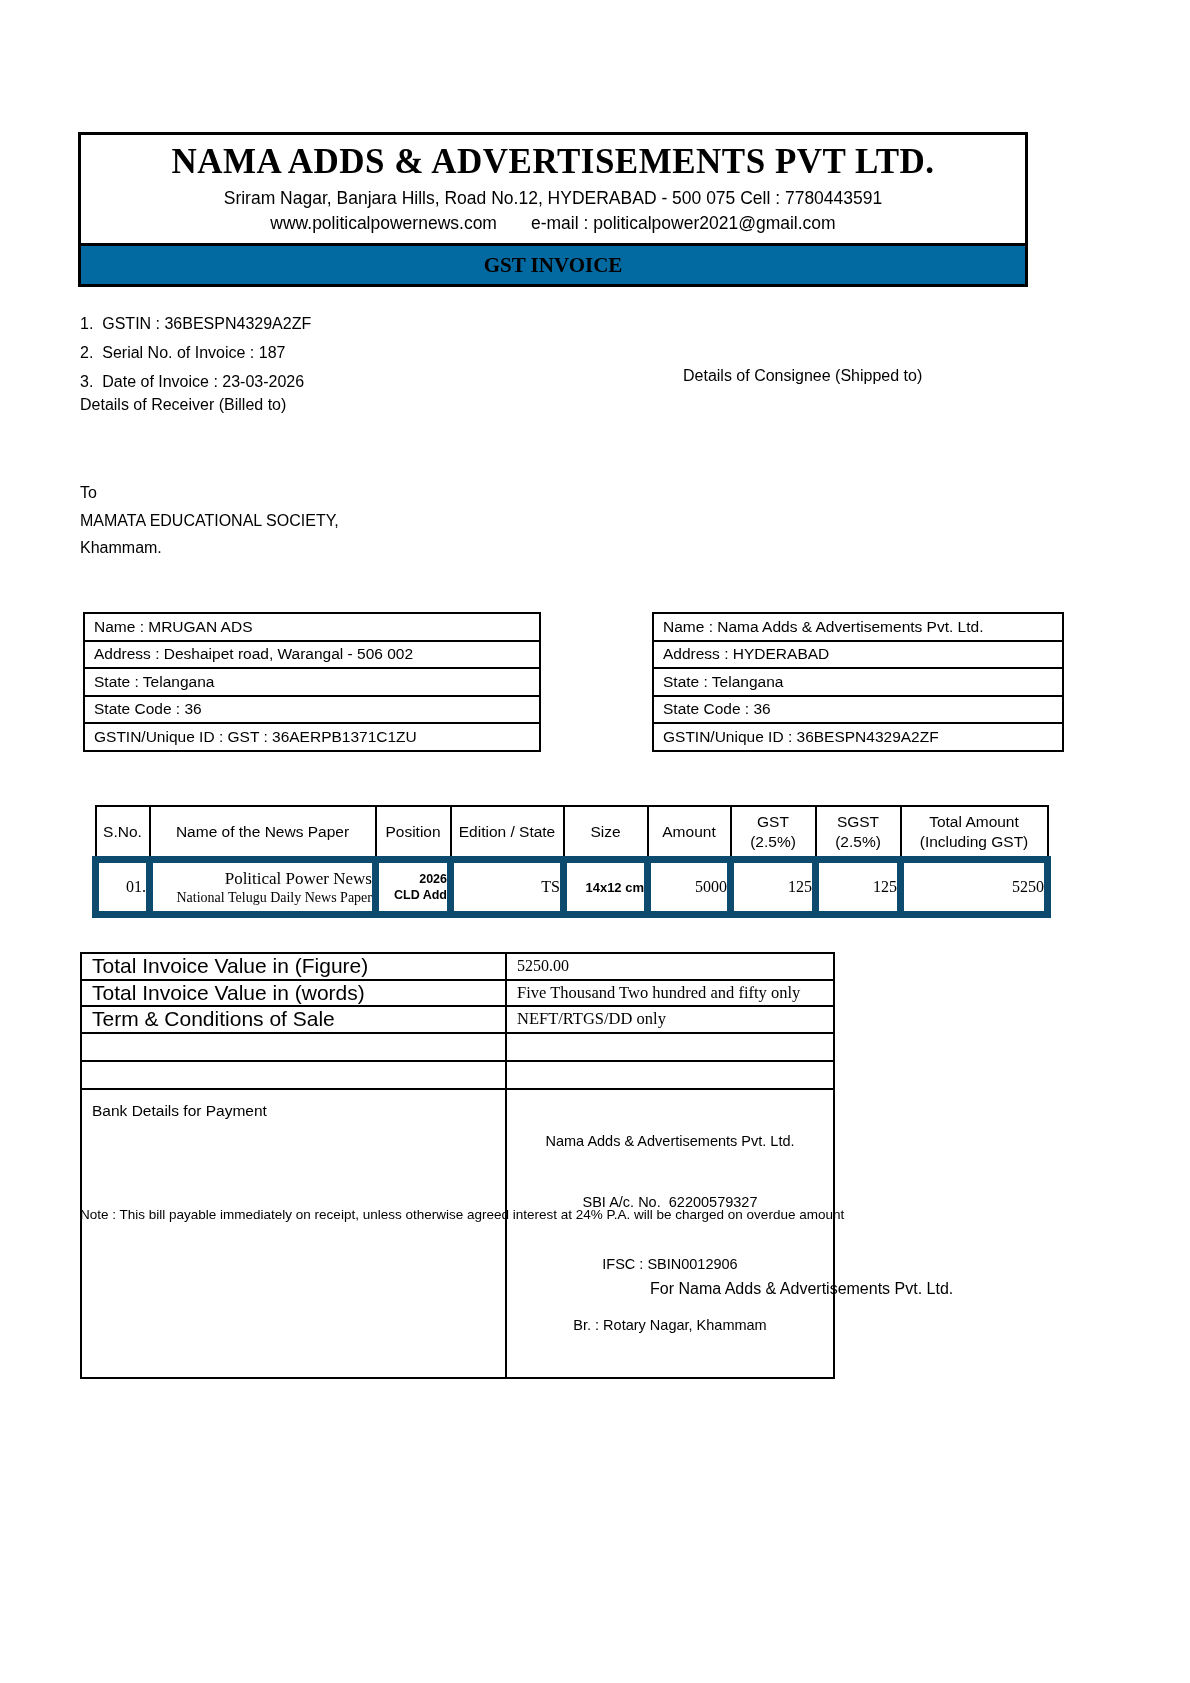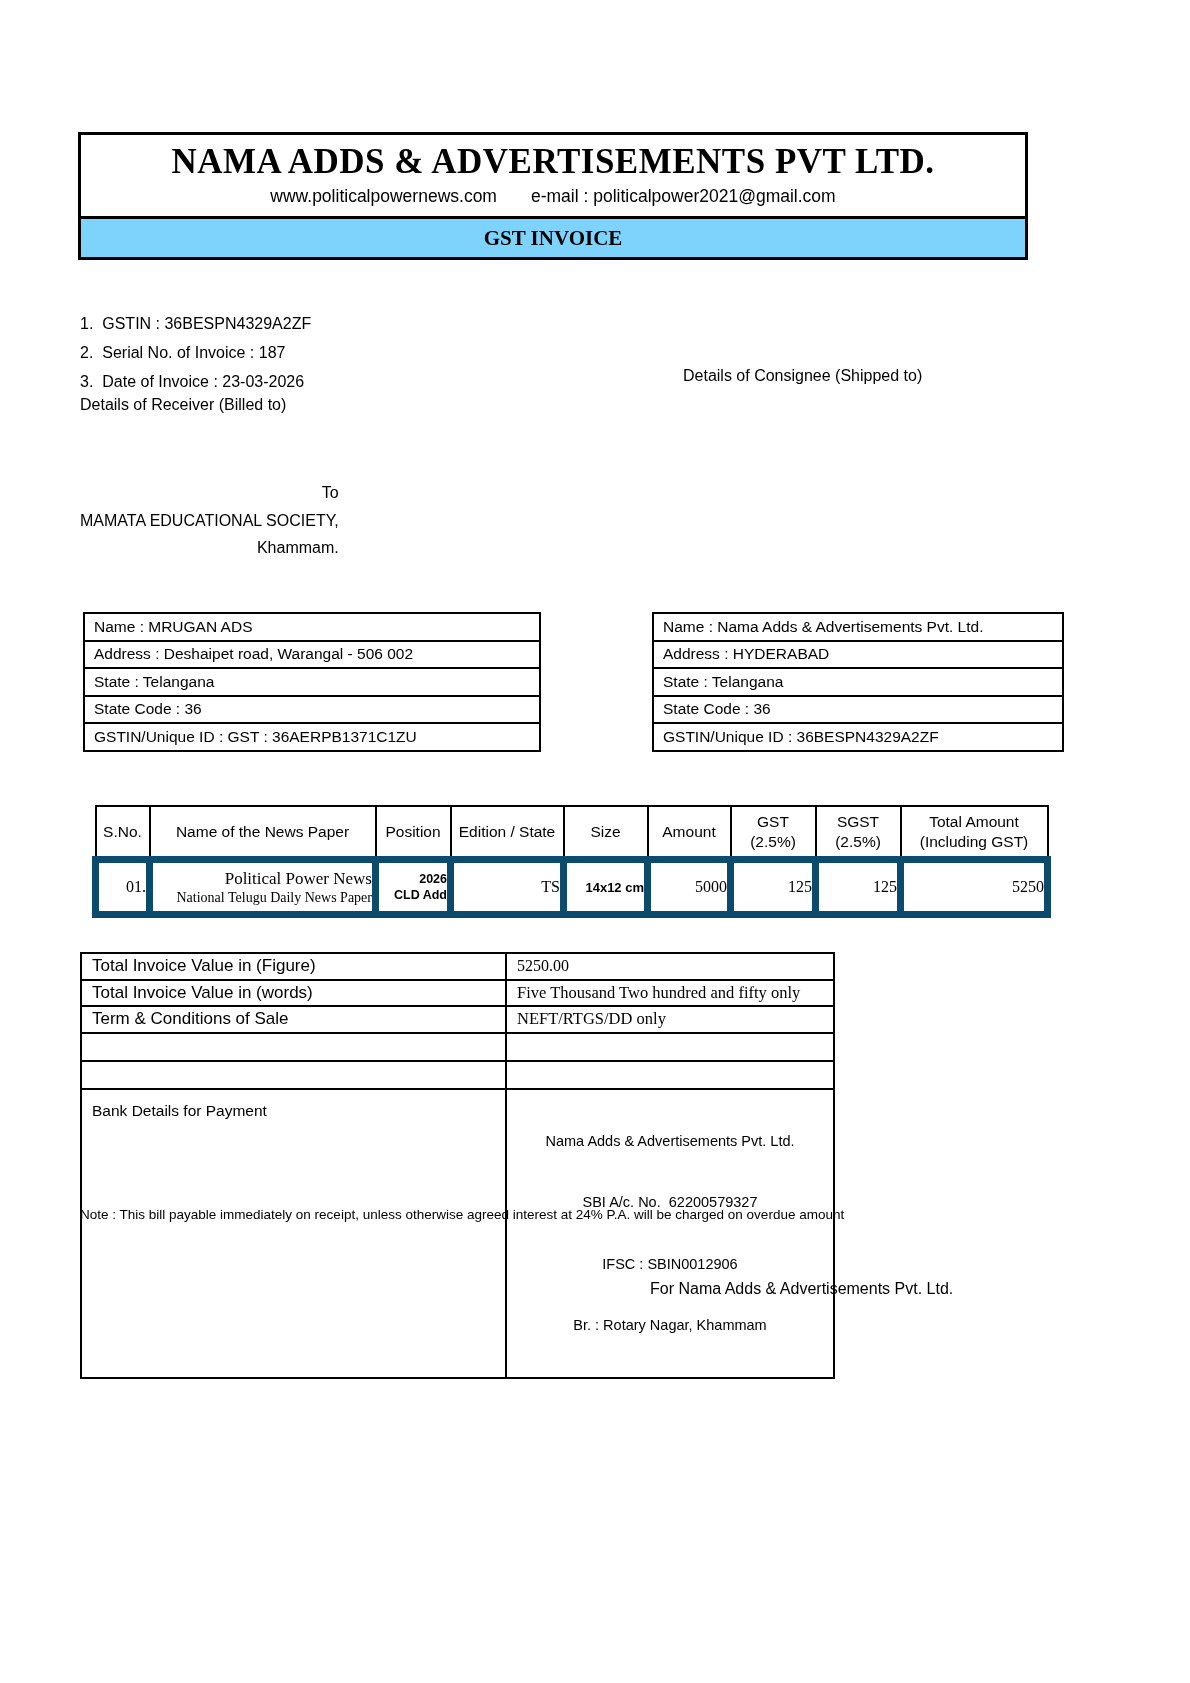--- a/index.html
+++ b/index.html
@@ -18,21 +18,21 @@
   .company-contact .gap{display:inline-block;width:34px;}
   .doc-title-bar{border-top:3px solid #000;height:38px;line-height:38px;
                  font-family:"Liberation Serif",serif;font-weight:bold;font-size:21px;}
 
   
   .meta-list{left:80px;top:309px;font-size:16px;line-height:29px;}
   .consignee-label{left:683px;top:367px;font-size:16px;}
   .receiver-label{left:80px;top:396px;font-size:16px;}
 
   
-  .billed{left:80px;top:479px;font-size:16px;line-height:27.5px;text-align:right;}
+  .billed{left:80px;top:479px;font-size:16px;line-height:27.5px;}
 
   
   table{border-collapse:collapse;table-layout:fixed;}
   .party-table td{border:2px solid #000;height:25.5px;padding:0 4px 0 9px;font-size:15.5px;
                   overflow:hidden;white-space:nowrap;}
   .party-left{left:83px;top:612px;width:458px;padding-left:28px;}
   .party-right{left:652px;top:612px;width:412px;}
 
   
   .items-table{left:92px;top:805px;width:952px;padding-left:33px;}
@@ -43,42 +43,43 @@
   .paper-name{font-family:"Liberation Serif",serif;font-size:17px;line-height:21px;}
   .paper-sub{font-family:"Liberation Serif",serif;font-size:14px;line-height:17px;}
   .pos{font-weight:bold;font-size:12.5px;line-height:16px;}
   .edition{font-family:"Liberation Serif",serif;font-size:16px;}
   .size{font-weight:bold;font-size:13px;}
   .num{font-family:"Liberation Serif",serif;font-size:16px;border-radius:21px;}
 
   
   .summary-table{left:80px;top:952px;width:753px;}
   .summary-table td{border:2px solid #000;padding:0;}
-  .sum-label{font-size:17px;padding-left:10px !important;height:24.5px;}
+  .sum-label{font-size:21px;padding-left:10px !important;height:24.5px;}
   .sum-value{font-family:"Liberation Serif",serif;font-size:16.5px;padding-left:10px !important;}
   .empty-row td{height:26px;}
   .bank-label{font-size:15.5px;vertical-align:top;padding:12px 0 0 10px !important;height:92px;}
   .bank-value{text-align:center;vertical-align:middle;font-size:14.5px;line-height:20.5px;
               font-family:"Liberation Sans",sans-serif;}
 
   
   .note{left:80px;top:1207px;font-size:13.5px;}
   .signature{left:650px;top:1280px;font-size:16px;}
 </style>
 </head>
 <body>
 
 <div class="page">
 
   <div class="abs header-box">
     <div class="company-name">NAMA ADDS  &amp; ADVERTISEMENTS PVT LTD.</div>
+    <div class="company-address">Sriram Nagar, Banjara Hills, Road No.12, HYDERABAD - 500 075 Cell : 7780443591</div>
     <div class="company-contact">
       <span>www.politicalpowernews.com</span><span class="gap"></span><span>e-mail : politicalpower2021@gmail.com</span>
     </div>
-    <div class="doc-title-bar" style="background: #7dd3fc;">
+    <div class="doc-title-bar" style="background: #0369a1;">
       <span>GST INVOICE</span>
     </div>
   </div>
 
   <div class="abs meta-list">
     <div class="pre">1.  GSTIN : 36BESPN4329A2ZF</div>
     <div class="pre">2.  Serial No. of Invoice : 187</div>
     <div class="pre">3.  Date of Invoice : 23-03-2026</div>
   </div>
   <div class="abs consignee-label">Details of Consignee (Shipped to)</div>

